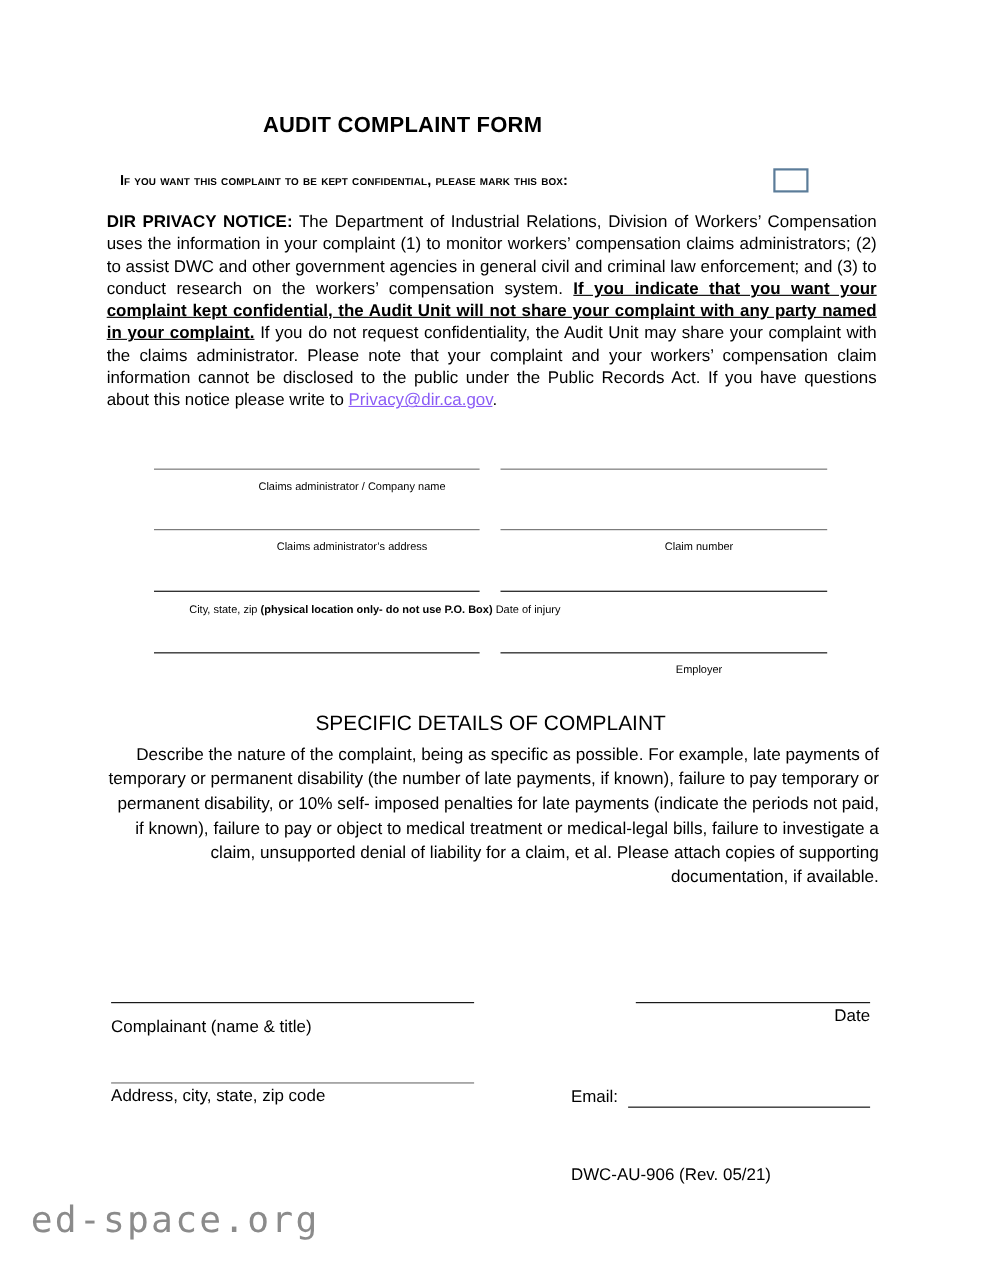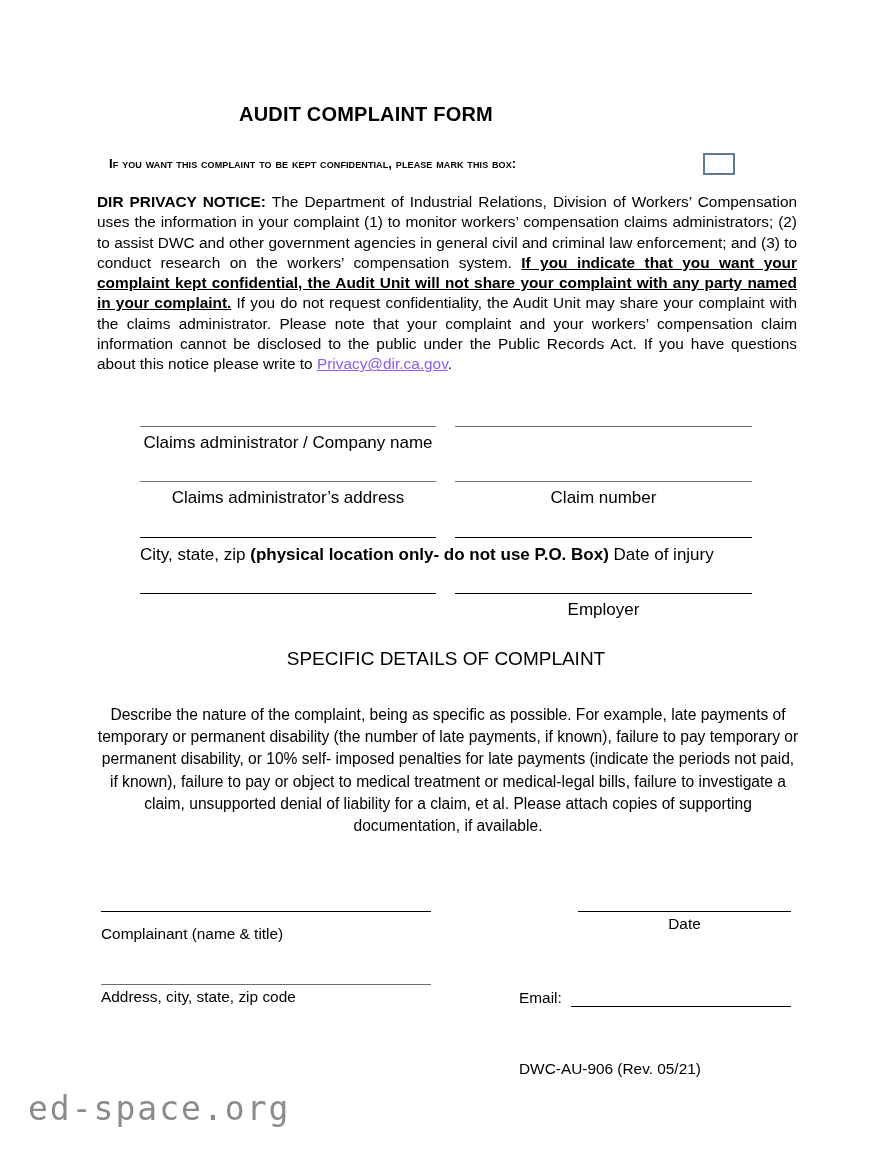--- a/index.html
+++ b/index.html
@@ -96,24 +96,25 @@
   }
   .rule {
     position: absolute;
     height: 0;
     border-top: 1px solid #4a4a4a;
   }
   .rule.dark { border-top: 1px solid #000000; }
   .rule.thin { border-top: 1px solid #6d6d6d; }
   .field-label {
     position: absolute;
-    font-size: 17px;
+    font-size: 10px;
     line-height: 18px;
     text-align: center;
     white-space: nowrap;
+    margin-left: 32px;
   }
   .field-label.left-al { text-align: left; }
   .field-label b { font-weight: bold; }
 
   
   .details-title {
     position: absolute;
     left: 0;
     top: 648px;
     width: 892px;
@@ -121,31 +122,30 @@
     font-size: 19px;
     font-weight: normal;
   }
   .details-body {
     position: absolute;
     left: 97px;
     top: 676px;
     width: 702px;
     font-size: 15.6px;
     line-height: 22.2px;
-    text-align: center;
-    margin-top: 28px;
+    text-align: right;
   }
 
   
   .sig-label {
     position: absolute;
     font-size: 15.4px;
     white-space: nowrap;
   }
-  .sig-label.center { text-align: center; }
+  .sig-label.center { text-align: right; }
 
   .email-row {
     position: absolute;
     left: 519px;
     top: 989px;
     font-size: 15.4px;
     white-space: nowrap;
   }
   .email-rule {
     position: absolute;

